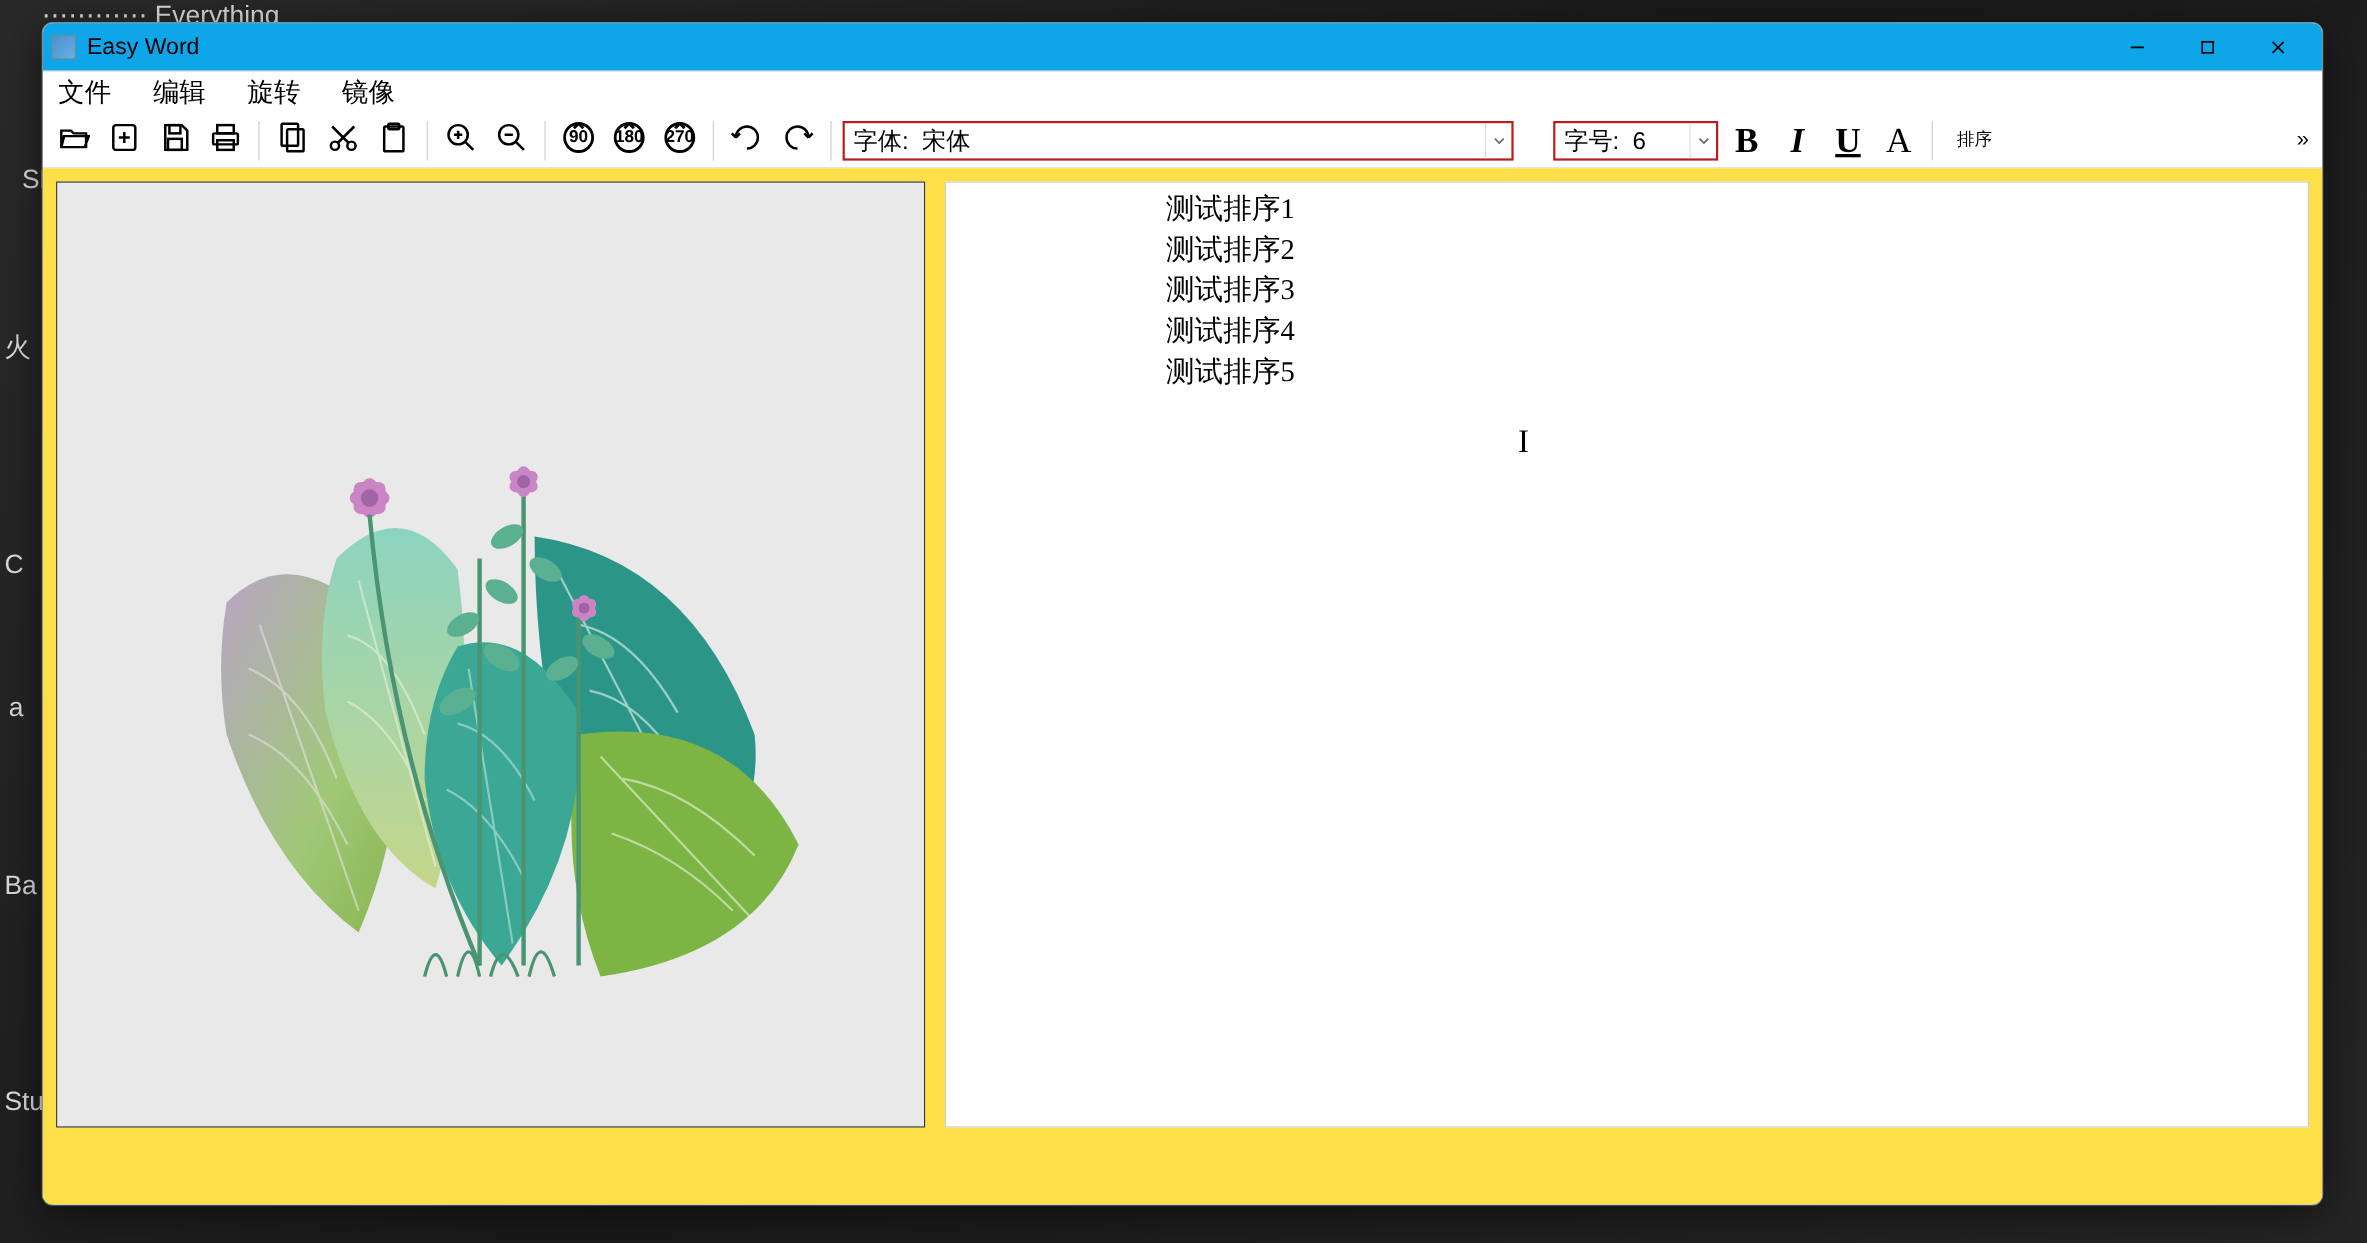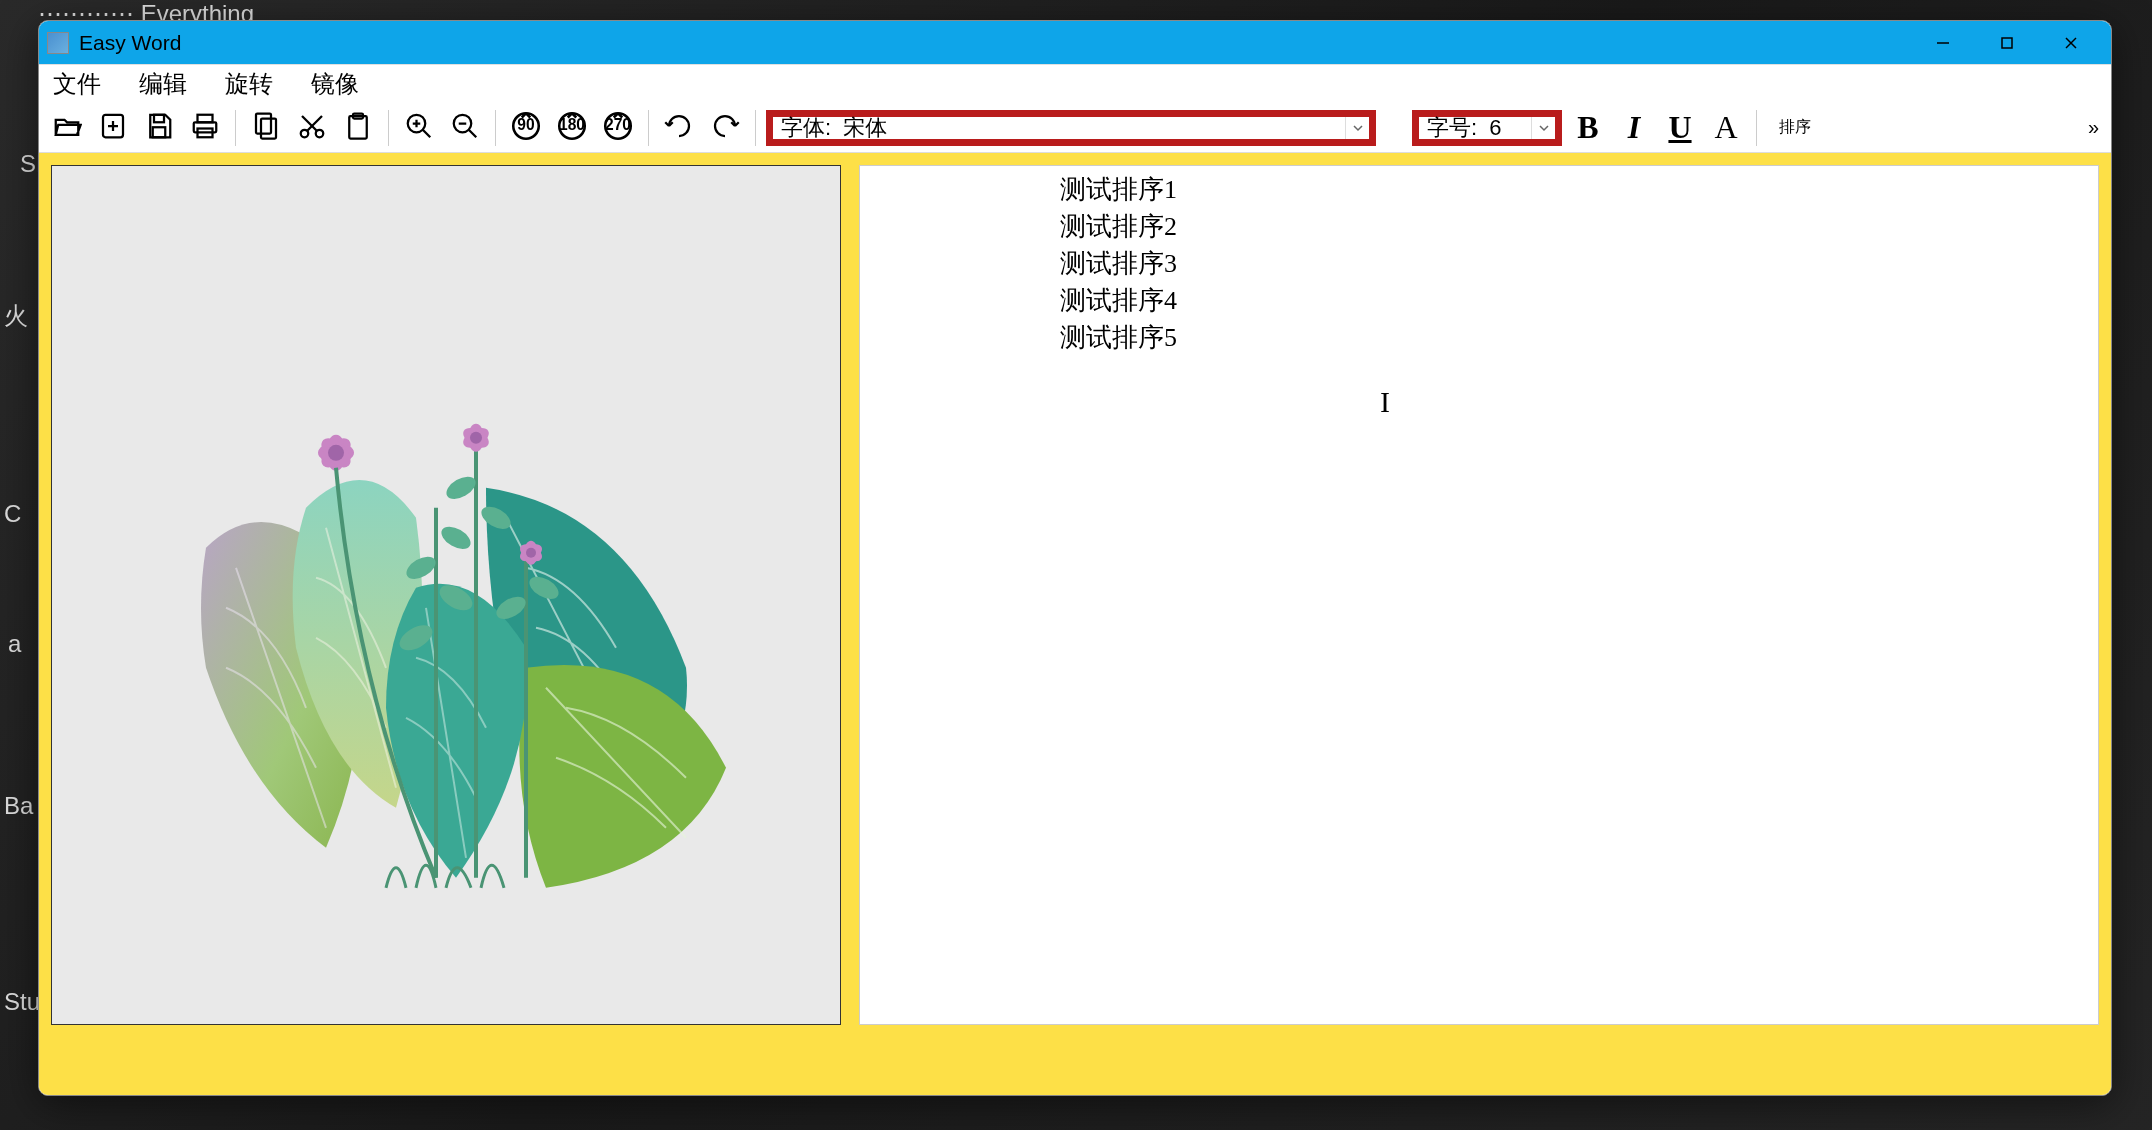--- a/index.html
+++ b/index.html
@@ -104,21 +104,21 @@
     .tool-btn.rotate svg { width: 34px; height: 34px; }
     .tool-sep {
       width: 1px;
       height: 36px;
       background: #ccc;
       margin: 0 4px;
     }
     .font-field {
       display: flex;
       align-items: center;
-      border: 7px solid #b91c1c;
+      border: 2px solid #b91c1c;
       height: 36px;
       font-size: 22px;
       background: #fff;
     }
     .font-label {
       padding: 0 6px 0 8px;
       color: #000;
     }
     .font-value {
       flex: 1;

